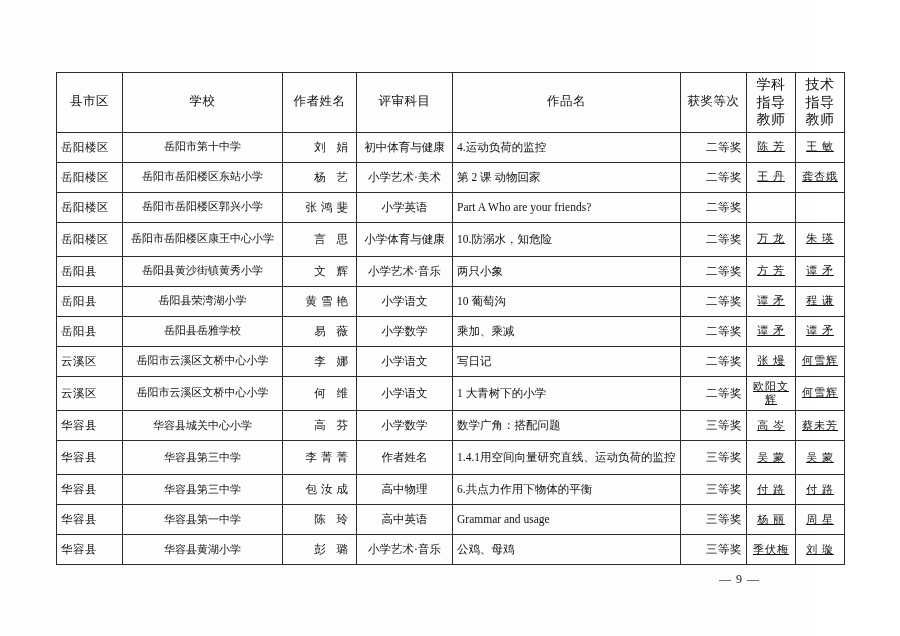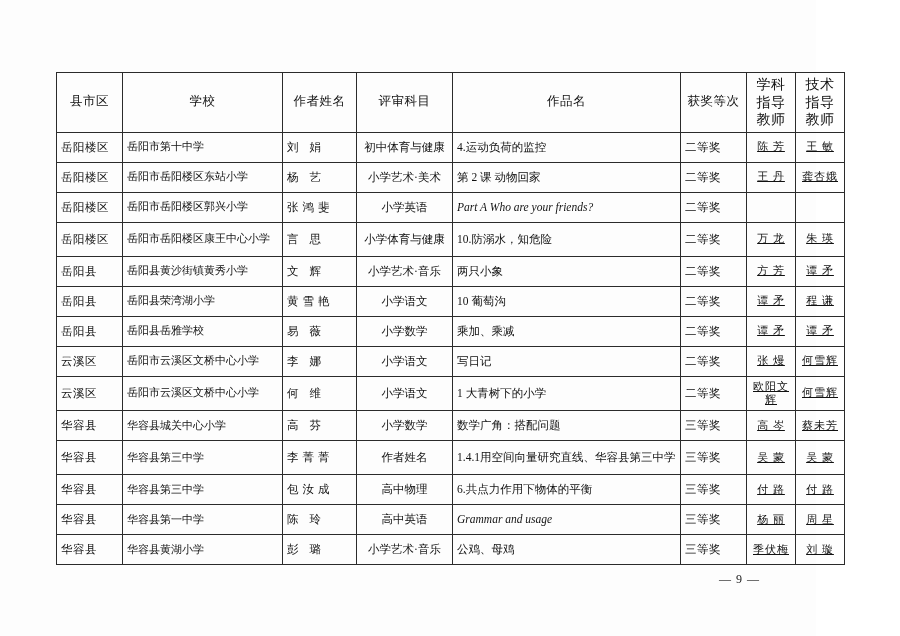--- a/index.html
+++ b/index.html
@@ -53,68 +53,67 @@
   col.c2 { width: 74px; }
   col.c3 { width: 96px; }
   col.c4 { width: 228px; }
   col.c5 { width: 66px; }
   col.c6 { width: 49px; }
   col.c7 { width: 49px; }
 
   tbody tr { height: 30px; }
   tbody tr.tall { height: 34px; }
   .name-cell {
-    text-align: left;
+    text-align: right;
     letter-spacing: 4px;
     padding-left: 6px;
   }
   .teacher-cell {
     text-align: center;
     letter-spacing: 1px;
     font-size: 11px;
     text-decoration: underline;
   }
   .subject-cell {
     text-align: center;
     padding-left: 6px;
   }
   .work-cell {
     text-align: left;
     padding-left: 6px;
     font-family: Liberation Serif, serif;
   }
   .school-cell {
-    text-align: left;
+    text-align: center;
     padding-left: 6px;
     font-size: 11px;
   }
   .region-cell {
     text-align: left;
     letter-spacing: 0.5px;
   }
   .award-cell {
-    text-align: left;
+    text-align: right;
     letter-spacing: 0.5px;
   }
   .hdr-two-line {
     line-height: 1.15;
     font-size: 14px;
   }
   .page-number {
     position: absolute;
     right: 56px;
     top: 572px;
     font-size: 12px;
     letter-spacing: 1px;
     color: #1a1a1a;
     text-align: right;
   }
   .latin {
     font-family: "Liberation Serif", serif;
-    font-style: italic;
   }
 </style>
 </head>
 <body>
 
 <div class="page">
 
   <div class="table-wrap">
     <table class="award">
       <colgroup>
@@ -238,21 +237,21 @@
           <td class="work-cell">数学广角：搭配问题</td>
           <td class="award-cell">三等奖</td>
           <td class="teacher-cell">高 岑</td>
           <td class="teacher-cell">蔡未芳</td>
         </tr>
         <tr class="tall">
           <td class="region-cell">华容县</td>
           <td class="school-cell">华容县第三中学</td>
           <td class="name-cell">李菁菁</td>
           <td class="subject-cell">作者姓名</td>
-          <td class="work-cell">1.4.1用空间向量研究直线、华容县第三中学</td>
+          <td class="work-cell">1.4.1用空间向量研究直线、运动负荷的监控</td>
           <td class="award-cell">三等奖</td>
           <td class="teacher-cell">吴 蒙</td>
           <td class="teacher-cell">吴 蒙</td>
         </tr>
         <tr>
           <td class="region-cell">华容县</td>
           <td class="school-cell">华容县第三中学</td>
           <td class="name-cell">包汝成</td>
           <td class="subject-cell">高中物理</td>
           <td class="work-cell">6.共点力作用下物体的平衡</td>

